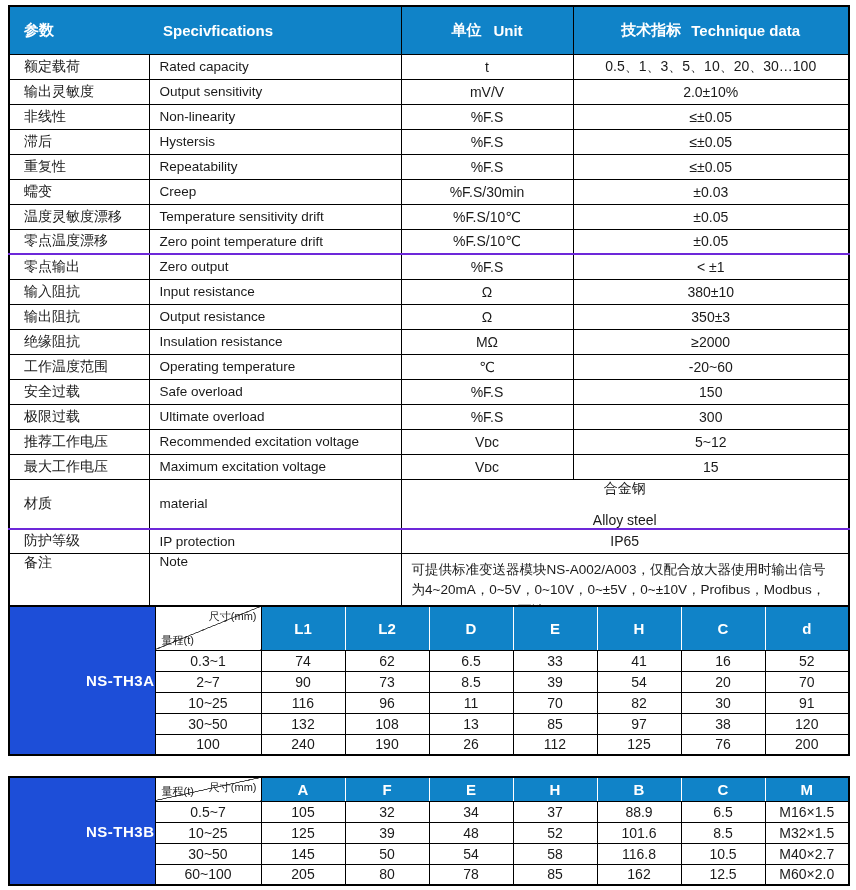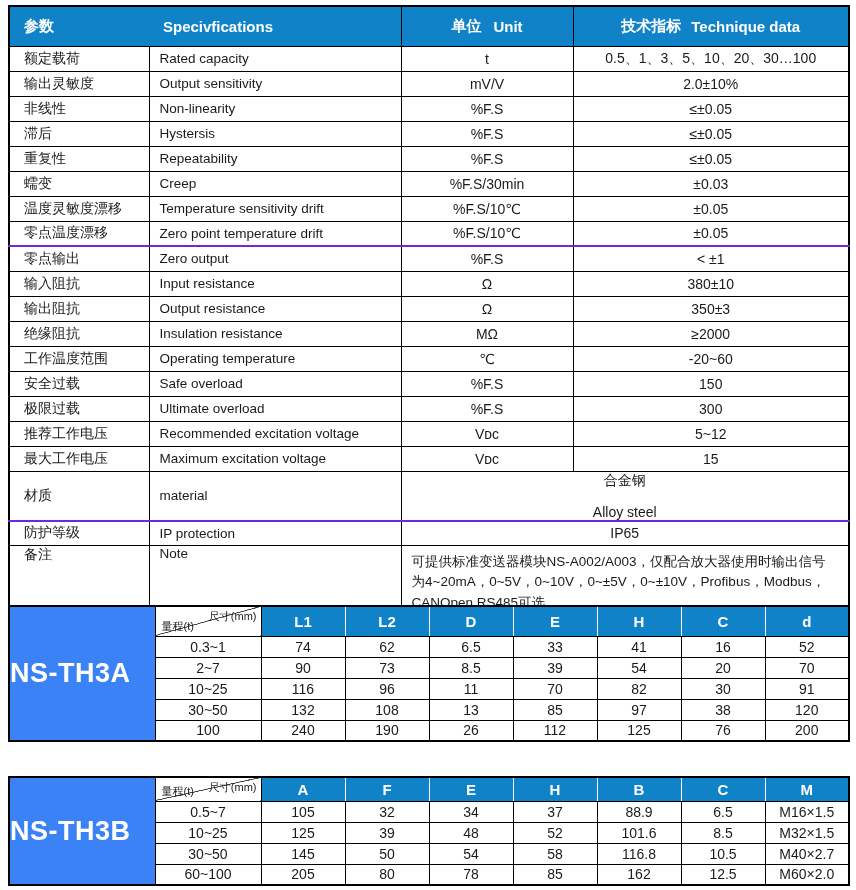--- a/index.html
+++ b/index.html
@@ -5,21 +5,21 @@
   * { margin:0; padding:0; box-sizing:border-box; }
   html,body { width:856px; height:890px; background:#fff; }
   body { position:relative; font-family:"Liberation Sans","DejaVu Sans",sans-serif; color:#1a1a1a; }
 
   table { border-collapse:collapse; table-layout:fixed; position:absolute; left:8px; width:840px; background:#fff; }
   table { border:2px solid #000; }
 
   
   .spec thead th {
     background:#1083C8; color:#fff; font-weight:bold; font-size:15px;
-    height:40px; border:none; border-bottom:1px solid #000; text-align:left; padding-left:14px;
+    height:48px; border:none; border-bottom:1px solid #000; text-align:left; padding-left:14px;
   }
   .spec thead th.center { text-align:center; padding-left:0; }
   .spec thead th.bl { border-left:1px solid #000; }
   .spec thead th .hpair { display:flex; justify-content:center; align-items:center; gap:10px; }
   .spec td { border:1px solid #000; height:25px; font-size:13.5px; }
   .spec td.c-cn { padding-left:14px; font-size:14px; }
   .spec td.c-en { padding-left:10px; }
   .spec td.c-unit, .spec td.c-val { text-align:center; font-size:14px; }
   .spec tr.thick td { border-bottom:2px solid #6d28d9; }
   .spec td.c-merged { text-align:center; font-size:14px; }
@@ -28,25 +28,25 @@
   .spec td.c-note {
     text-align:left; padding:6px 10px; font-size:13.5px; line-height:1.5; height:62px; vertical-align:top;
   }
 
   
   .dim td { border:1px solid #000; text-align:center; font-size:14px; height:21px; }
   .dim th {
     background:#1083C8; color:#fff; font-weight:bold; font-size:15px;
     border:1px solid #fff; border-bottom:1px solid #000; border-top:none; text-align:center;
   }
-  .dim tr.head th { height:30px; }
+  .dim tr.head th { height:44px; }
   .dim-b tr.head th { height:24px; }
   .dim td.model {
-    background:#3b82f6; color:#fff; font-weight:bold; font-size:27px;
-    letter-spacing:0.5px; text-align:left; border:1px solid #000;
+    background:#1d4ed8; color:#fff; font-weight:bold; font-size:15px;
+    letter-spacing:0.5px; text-align:right; border:1px solid #000;
   }
   .dim td.corner {
     position:relative; padding:0;
     background:
       linear-gradient(to bottom right,
         transparent calc(50% - 1px), #444 calc(50% - 1px),
         #444 calc(50% + 0px), transparent calc(50% + 0px));
   }
   .dim td.corner .c-top { position:absolute; top:2px; right:4px; font-size:11px;margin-left:8px; }
   .dim td.corner .c-bot { position:absolute; bottom:2px; left:6px; font-size:11px; }

